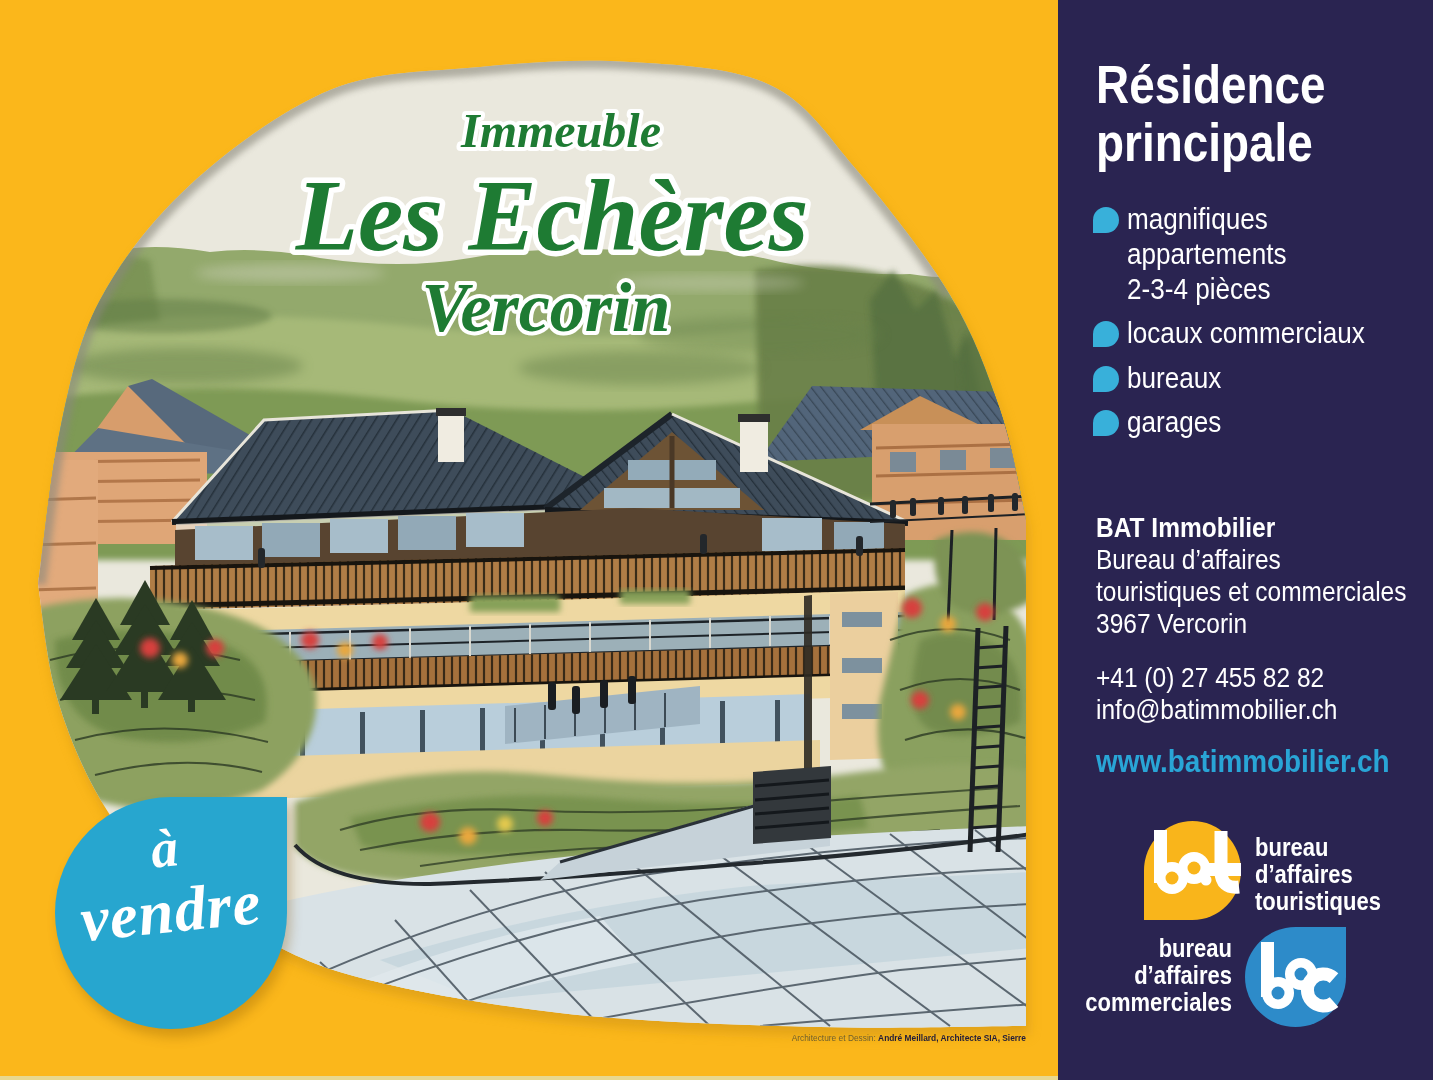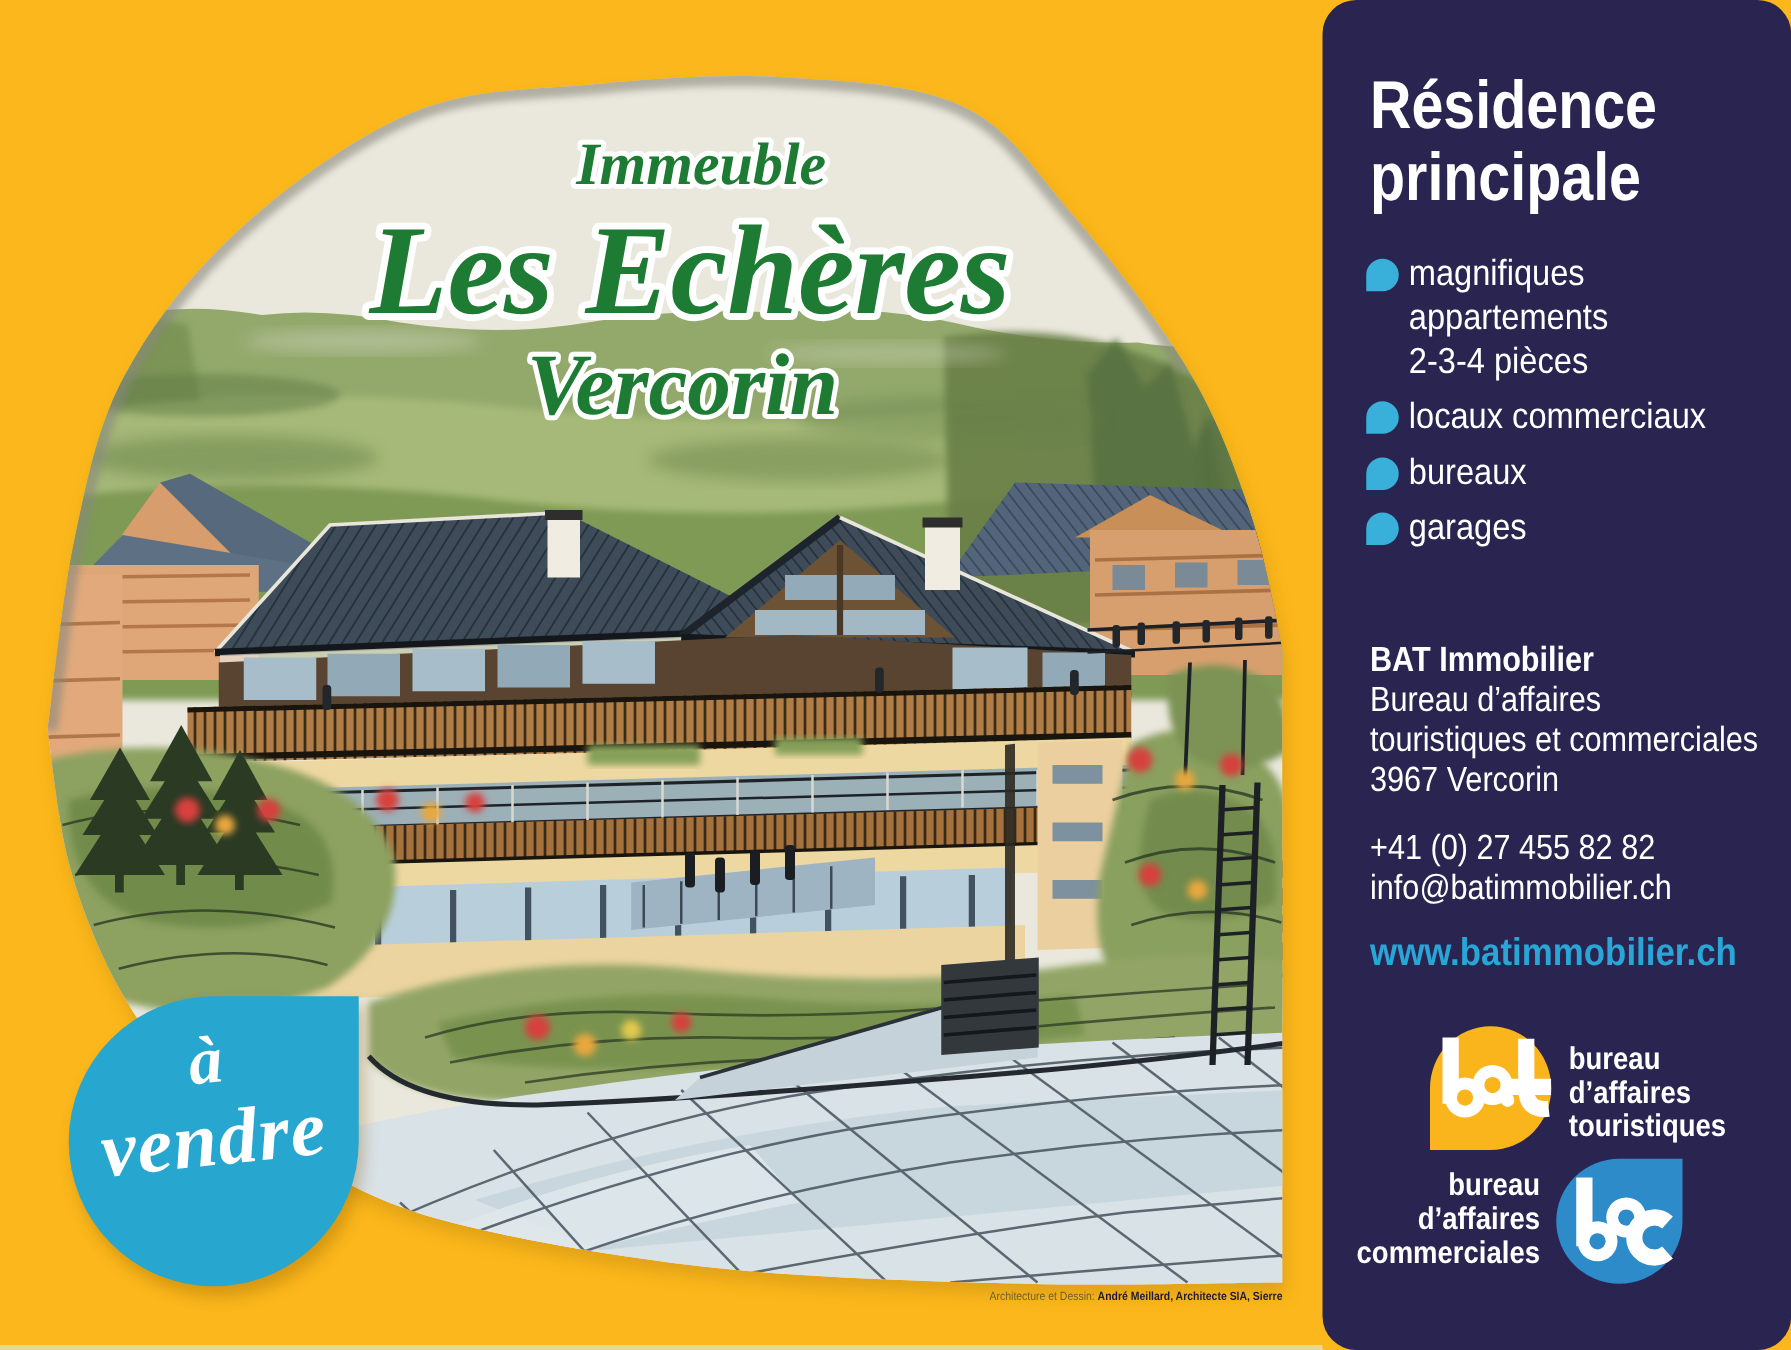--- a/index.html
+++ b/index.html
@@ -365,21 +365,21 @@
 <div class="abs" style="left:55px;top:797px;width:232px;height:232px;background:#27a6cf;
      border-radius:50% 0 50% 50%;box-shadow:4px 8px 12px rgba(125,80,0,0.3);"></div>
 <div class="abs" style="left:55px;top:797px;width:232px;height:232px;color:#fff;
      font-family:'Liberation Serif';font-style:italic;font-weight:bold;text-align:center;
      transform:rotate(-6deg);">
 
   <div style="font-size:54px;margin-top:20px;">à</div>
   <div style="font-size:63px;margin-top:-4px;letter-spacing:1px;">vendre</div>
 </div>
 
-<div class="abs" style="left:1058px;top:0;width:375px;height:1080px;background:#2a2451;color:#fff;border-radius:27px;">
+<div class="abs" style="left:1058px;top:0;width:375px;height:1080px;background:#2a2451;color:#fff;">
 
   <div style="position:absolute;left:38px;top:55px;font-size:54px;line-height:58px;font-weight:bold;
               transform:scaleX(0.85);transform-origin:left top;white-space:nowrap;">Résidence<br>principale</div>
 
   <div style="position:absolute;left:35px;top:0px;">
 
     <div style="position:absolute;left:0;top:207px;width:26px;height:26px;background:#38b0da;border-radius:50% 50% 50% 0;"></div>
     <div style="position:absolute;left:34px;top:202px;width:330px;font-size:29px;line-height:35px;transform:scaleX(0.9);transform-origin:left top;">magnifiques<br>appartements<br>2-3-4 pièces</div>
 
     <div style="position:absolute;left:0;top:321px;width:26px;height:26px;background:#38b0da;border-radius:50% 50% 50% 0;"></div>

